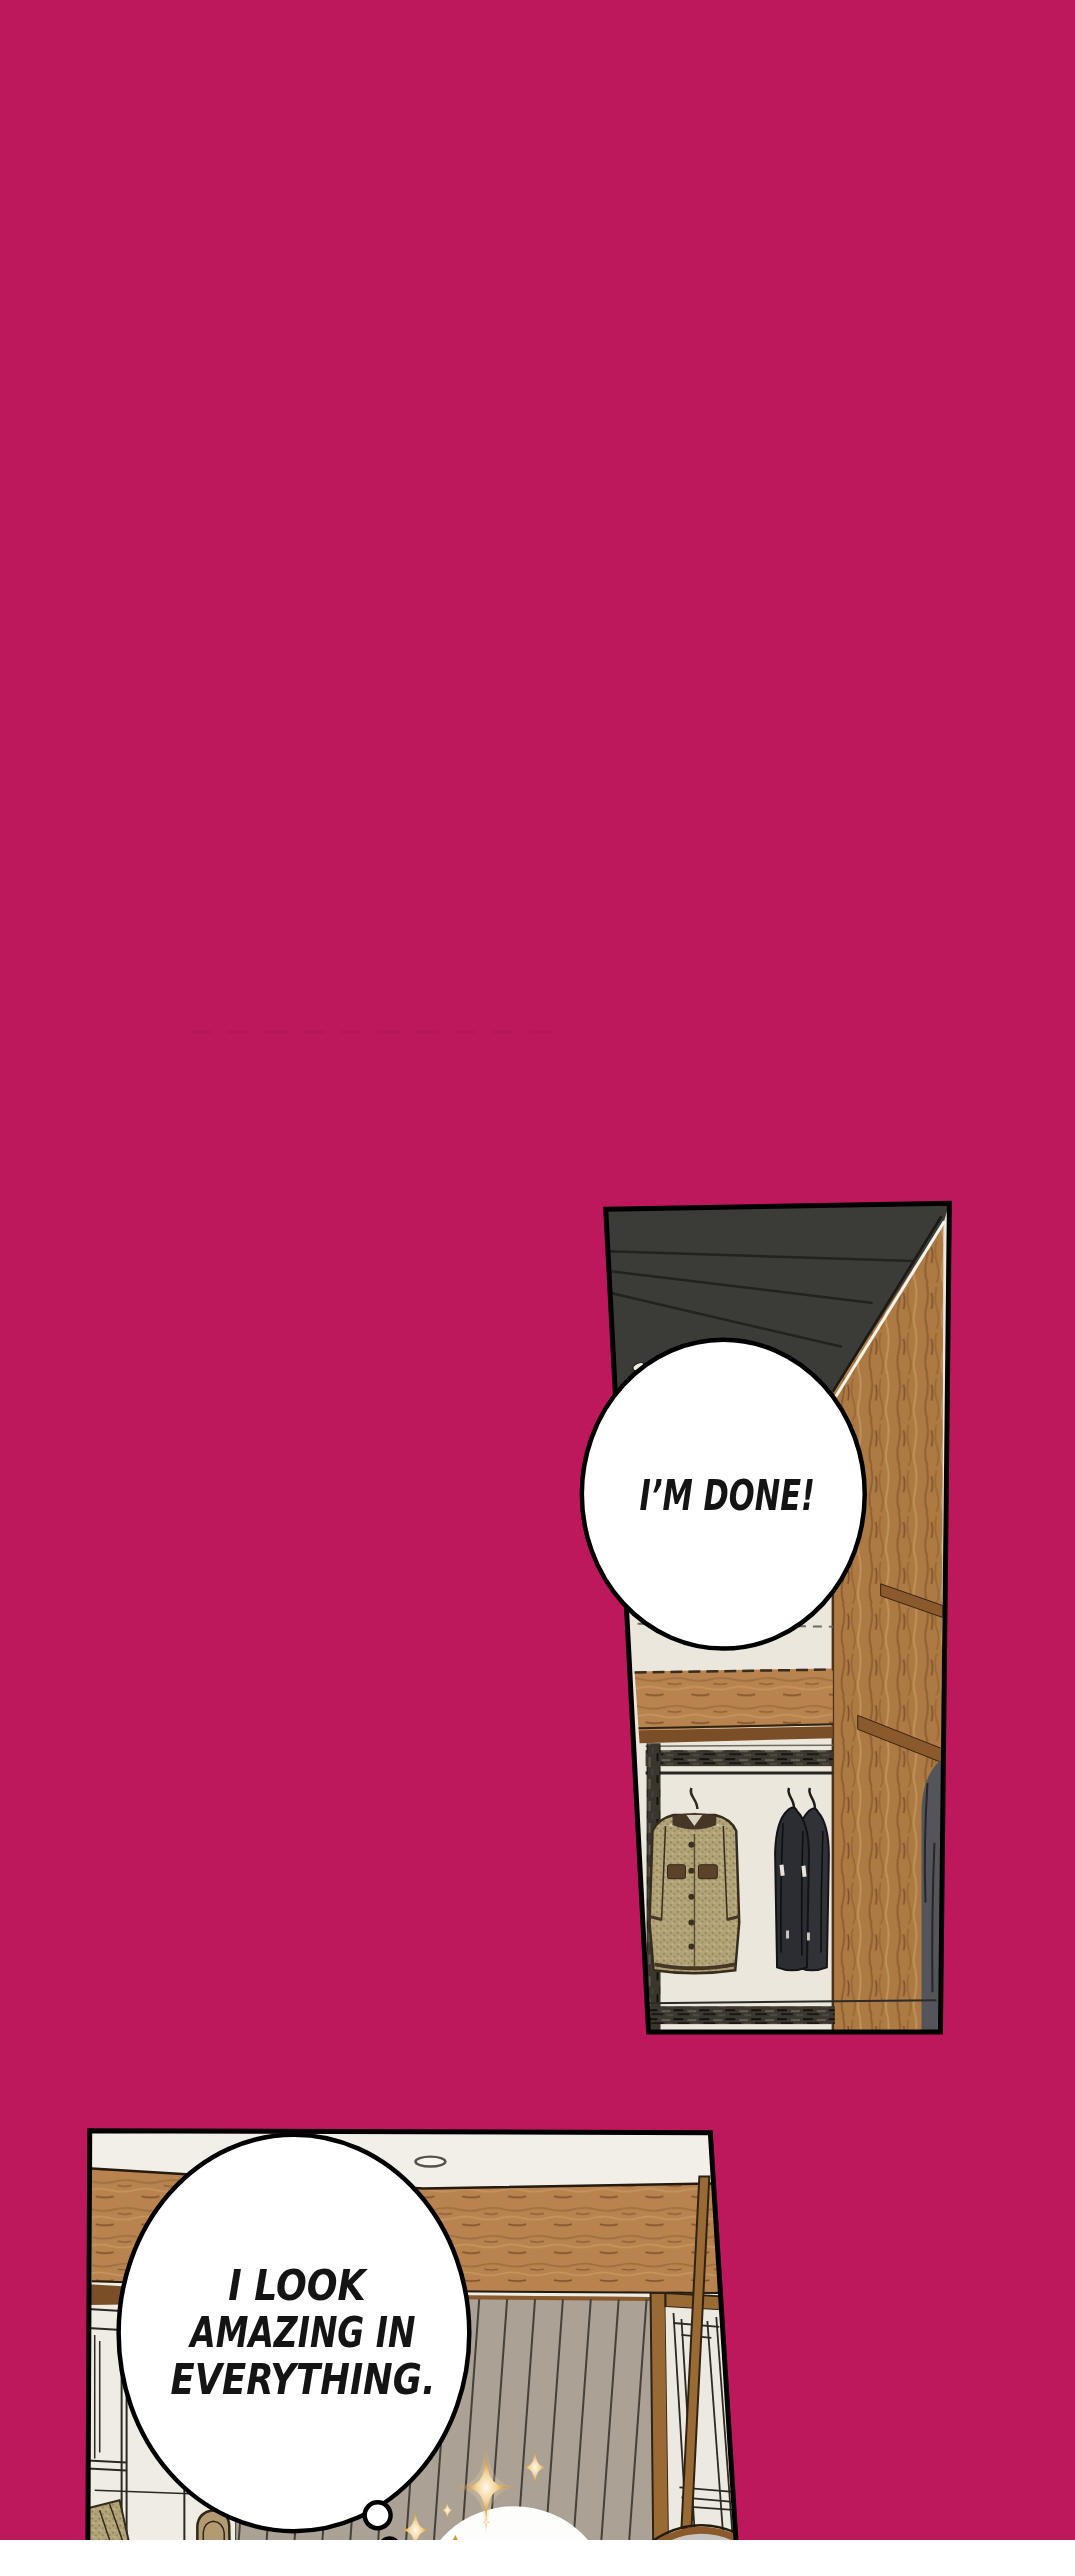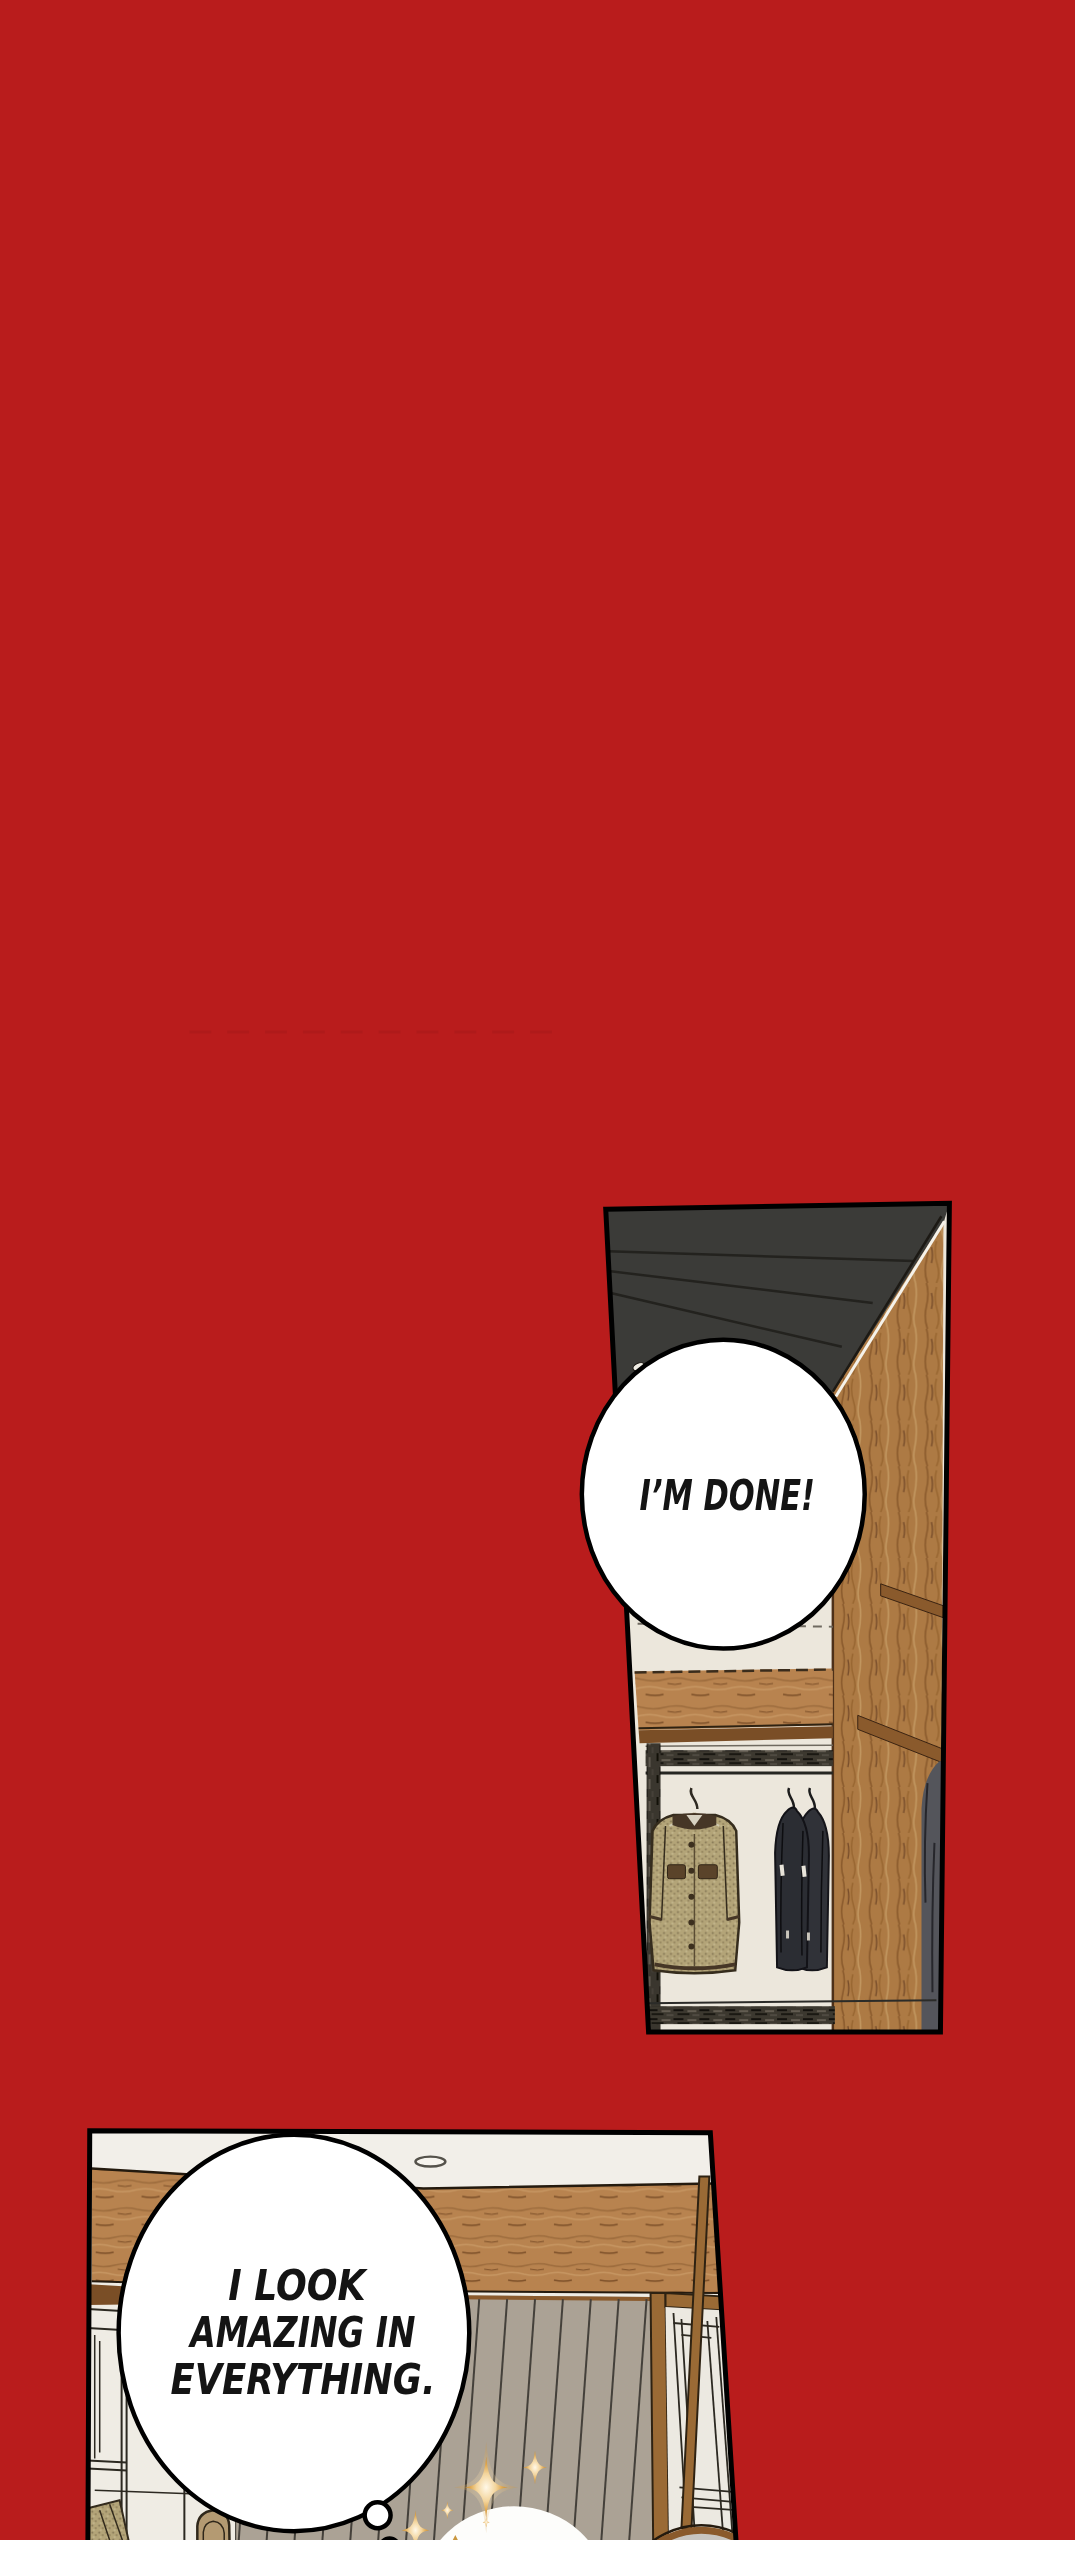--- a/index.html
+++ b/index.html
@@ -1,16 +1,16 @@
 <!DOCTYPE html>
 <html><head>
 <meta charset="utf-8">
 <style>
   html,body{margin:0;padding:0;background:#ffffff;}
-  #page{position:relative;width:1076px;height:2540px;background:#b91c1c;overflow:hidden;
+  #page{position:relative;width:1076px;height:2540px;background:#be185d;overflow:hidden;
         font-family:"DejaVu Sans", sans-serif;text-align:center;}
   svg{position:absolute;left:0;top:0;}
   .bubble-text{font-family:"DejaVu Sans", sans-serif;font-weight:700;font-style:italic;fill:#141414;}
 </style>
 </head>
 <body>
 
 <div id="page">
 <svg width="1076" height="2576" viewBox="0 0 1080 2586">
   <defs>

